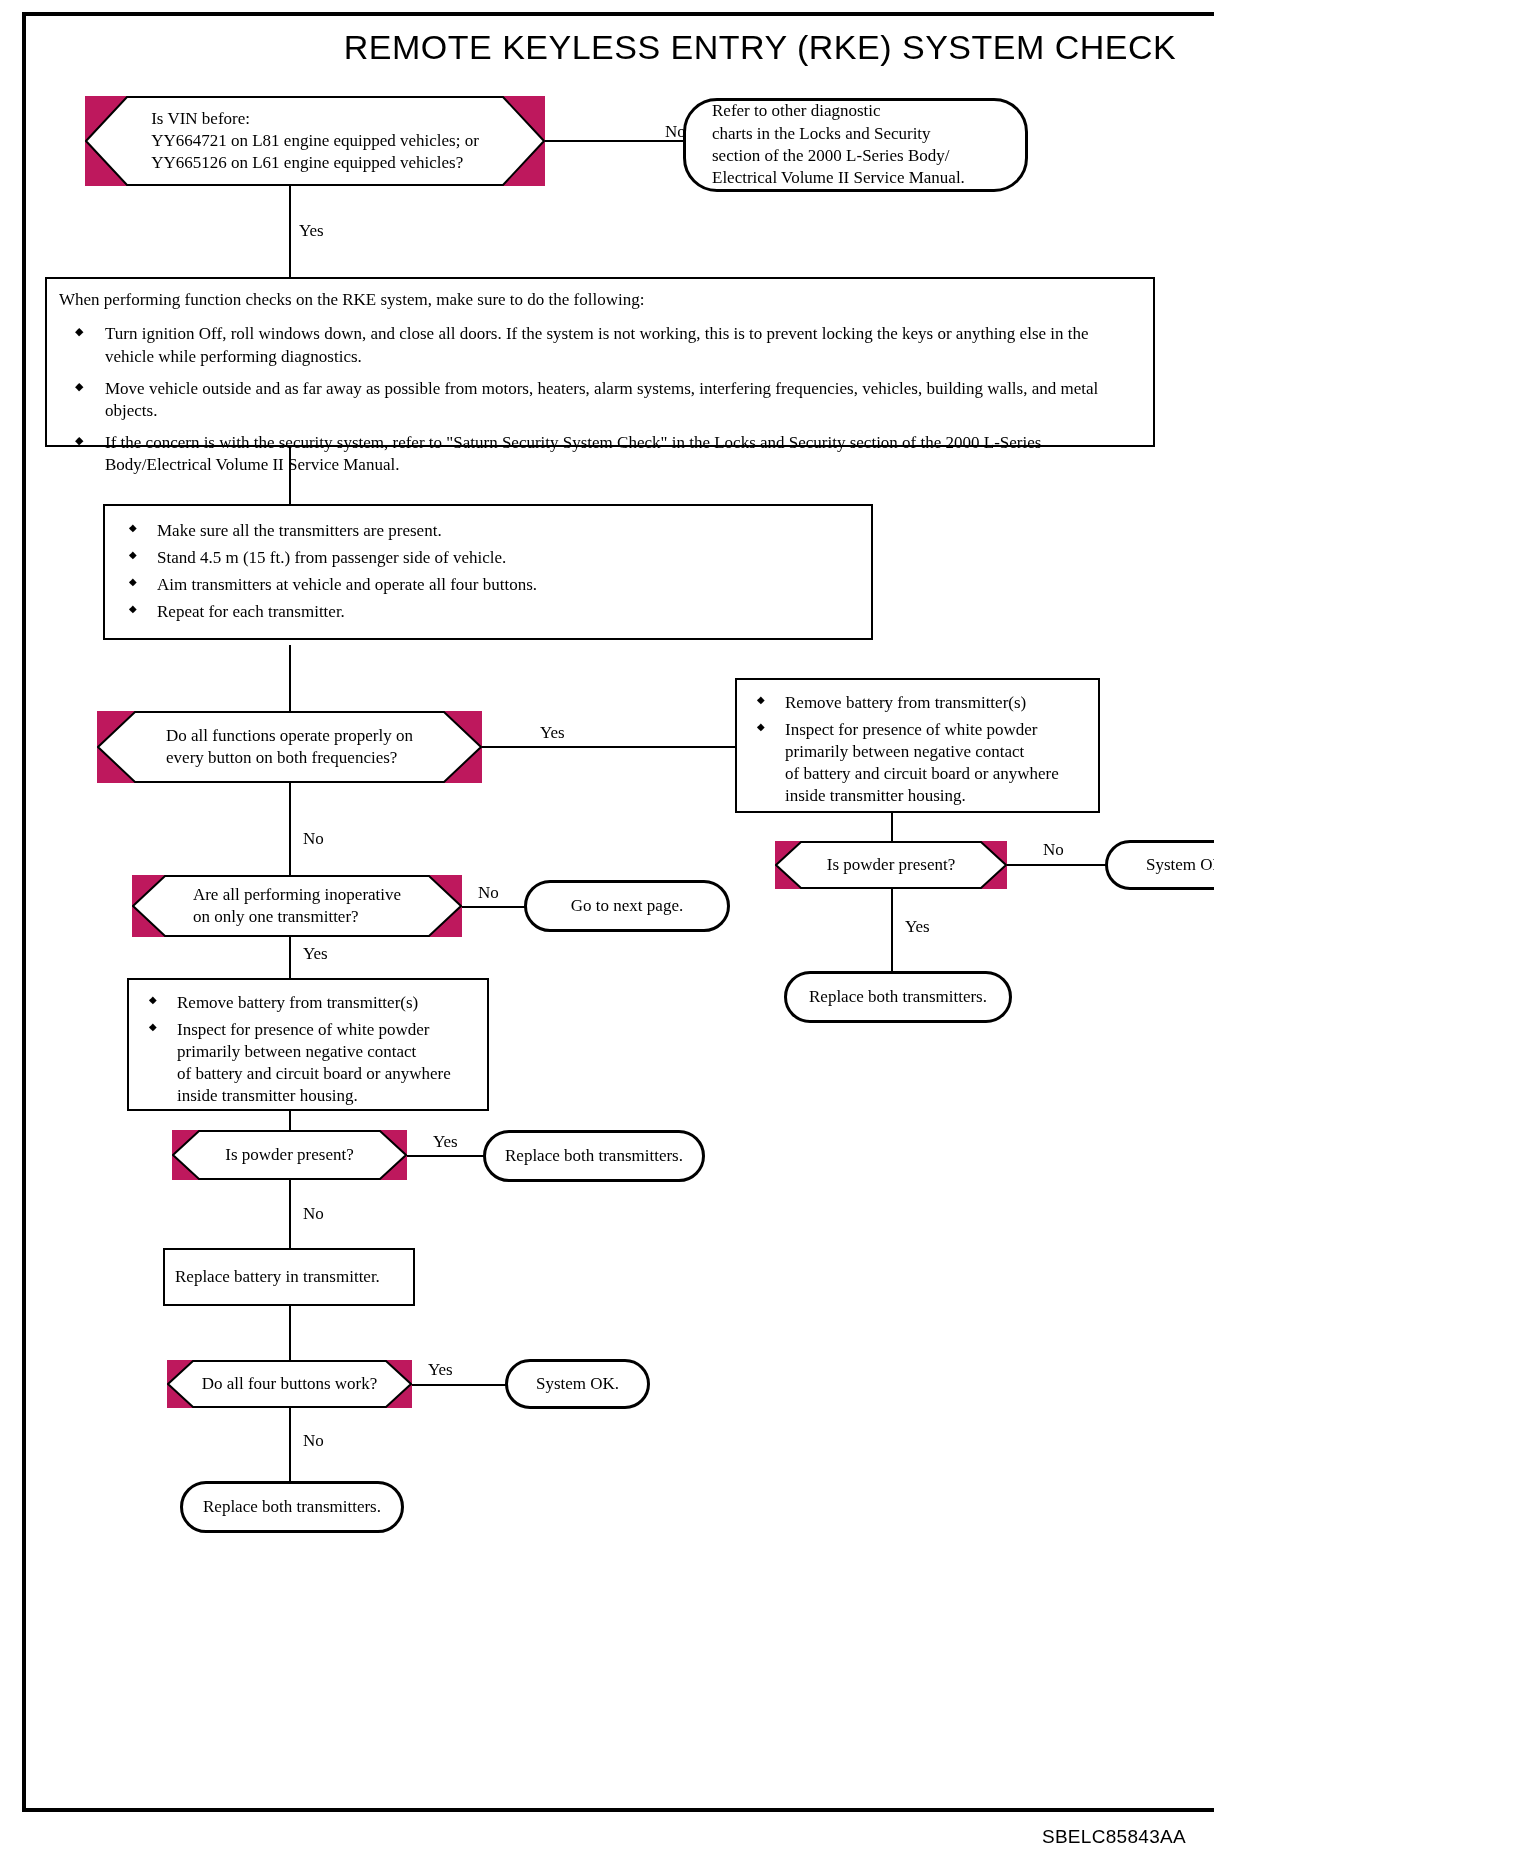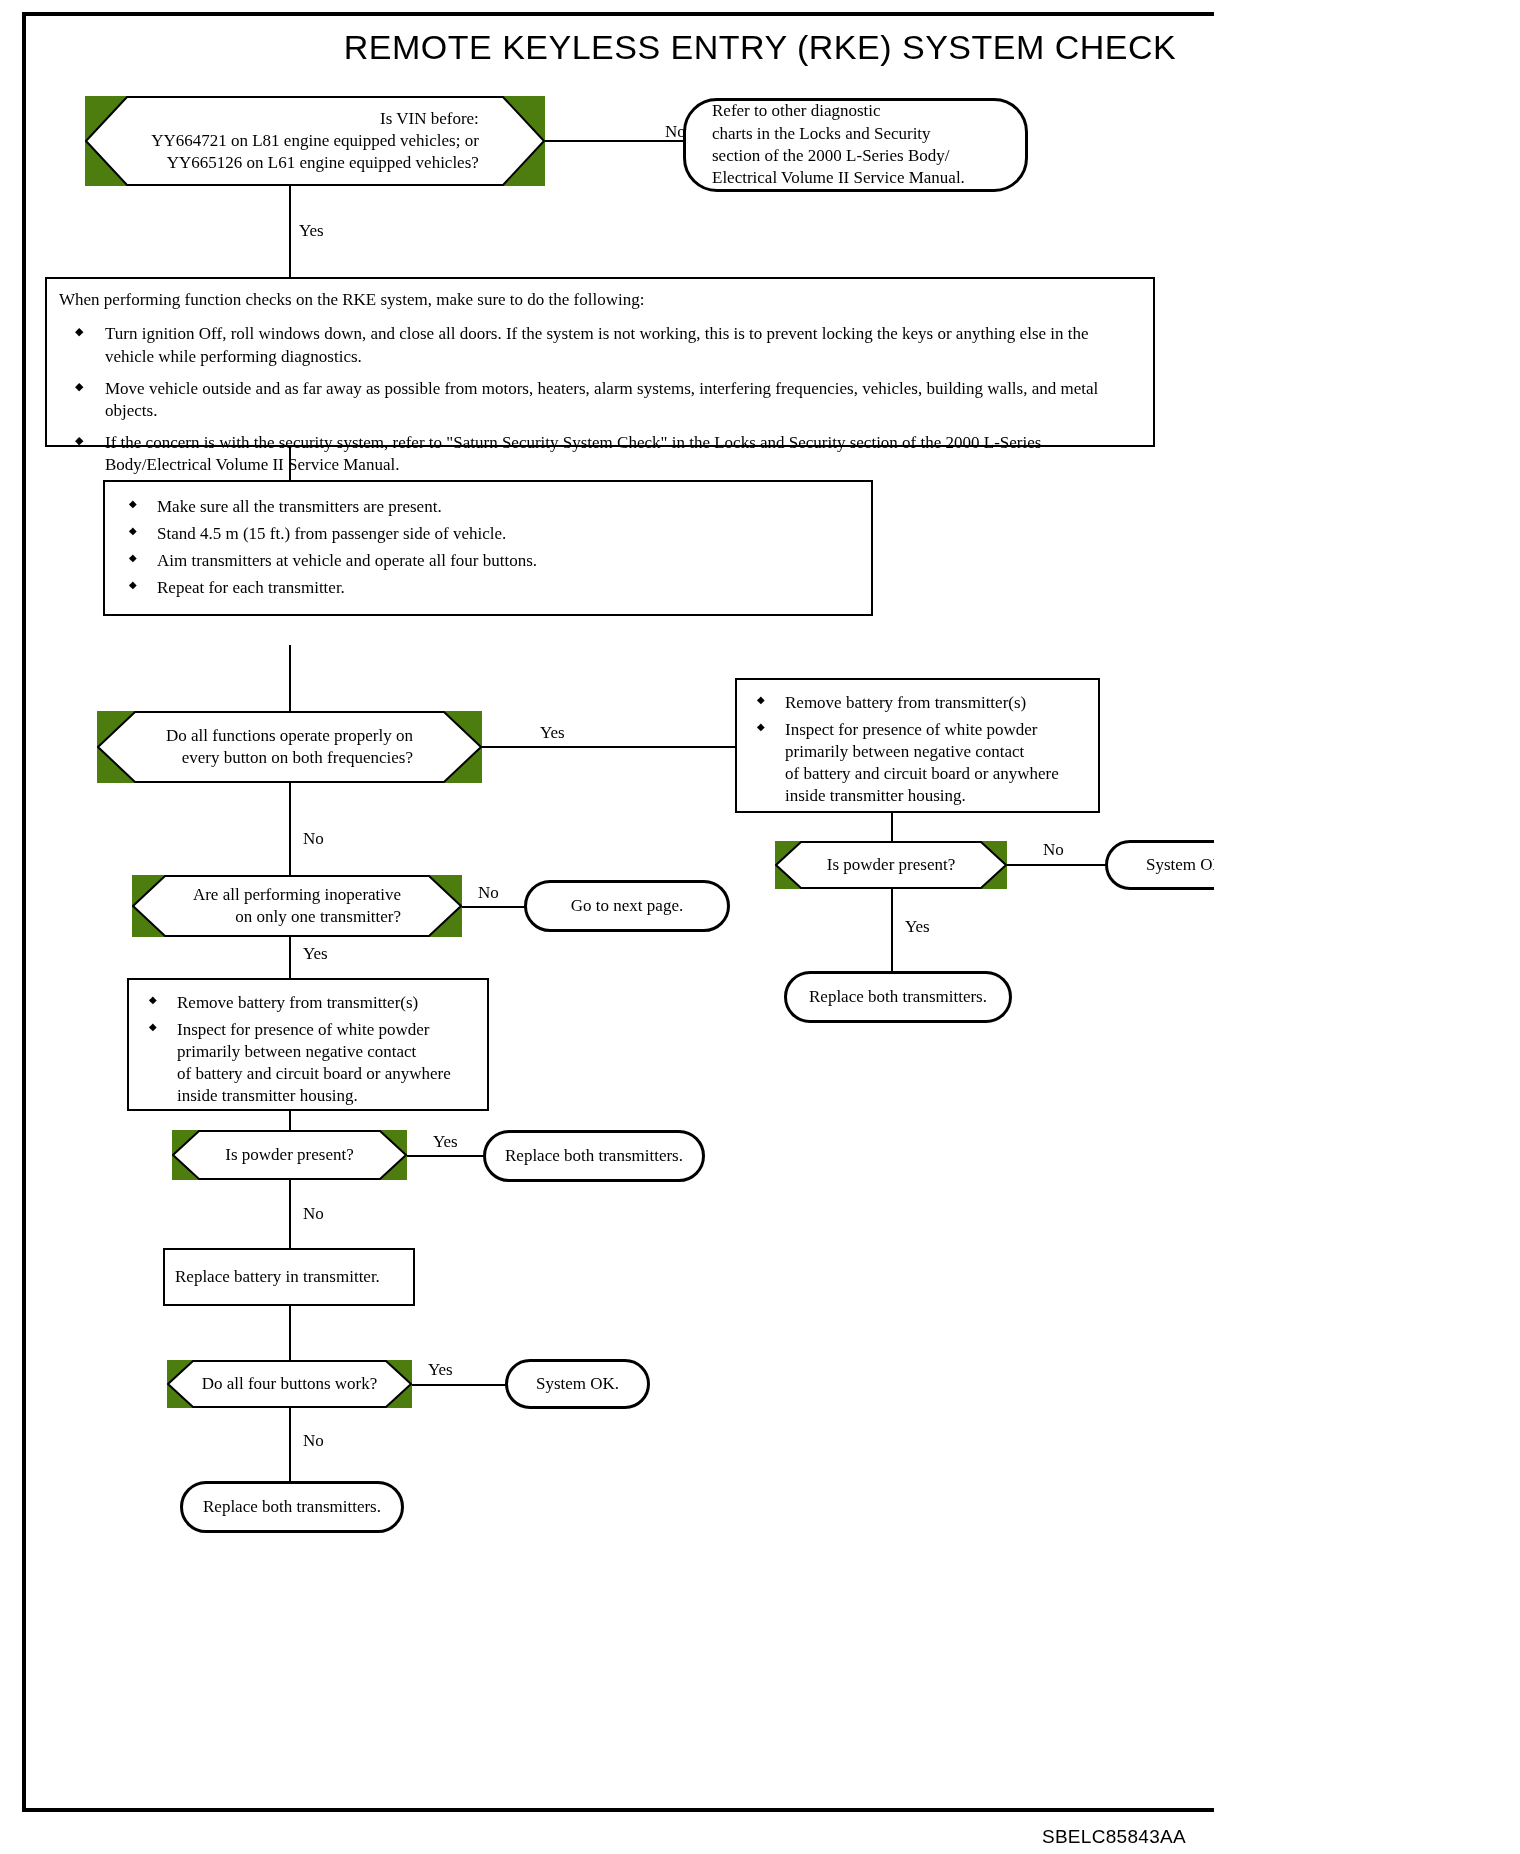--- a/index.html
+++ b/index.html
@@ -48,25 +48,25 @@
     border:3px solid #000;
     border-radius:34px;
     background:#fff;
     display:flex;
     align-items:center;
     justify-content:center;
     text-align:center;
     padding:6px 14px;
   }
   .hex{
-    background:#4d7c0f;
+    background:#be185d;
     display:flex;
     align-items:center;
     justify-content:center;
-    text-align:right;
+    text-align:left;
   }
   .hex > .hexinner{
     position:relative;
     z-index:2;
     padding:0 10px;
     line-height:1.28;
   }
   .hex svg{
     position:absolute;
     left:0; top:0;
@@ -156,21 +156,21 @@
     <div style="margin-bottom:12px;">When performing function checks on the RKE system, make sure to do the following:</div>
     <ul class="bl">
       <li>Turn ignition Off, roll windows down, and close all doors. If the system is not working, this is to prevent locking the keys or anything else in the vehicle while performing diagnostics.</li>
       <li>Move vehicle outside and as far away as possible from motors, heaters, alarm systems, interfering frequencies, vehicles, building walls, and metal objects.</li>
       <li>If the concern is with the security system, refer to "Saturn Security System Check" in the Locks and Security section of the 2000 L-Series Body/Electrical Volume II Service Manual.</li>
     </ul>
   </div>
 
   <div class="ln lnv" style="left:289px; top:447px; height:62px;"></div>
 
-  <div class="node rect txt-sm" style="left:103px; top:480px; width:770px; height:136px; padding:14px 12px;">
+  <div class="node rect txt-sm" style="left:103px; top:504px; width:770px; height:136px; padding:14px 12px;">
     <ul class="bl tight">
       <li>Make sure all the transmitters are present.</li>
       <li>Stand 4.5 m (15 ft.) from passenger side of vehicle.</li>
       <li>Aim transmitters at vehicle and operate all four buttons.</li>
       <li>Repeat for each transmitter.</li>
     </ul>
   </div>
 
   <div class="ln lnv" style="left:289px; top:645px; height:66px;"></div>
 

